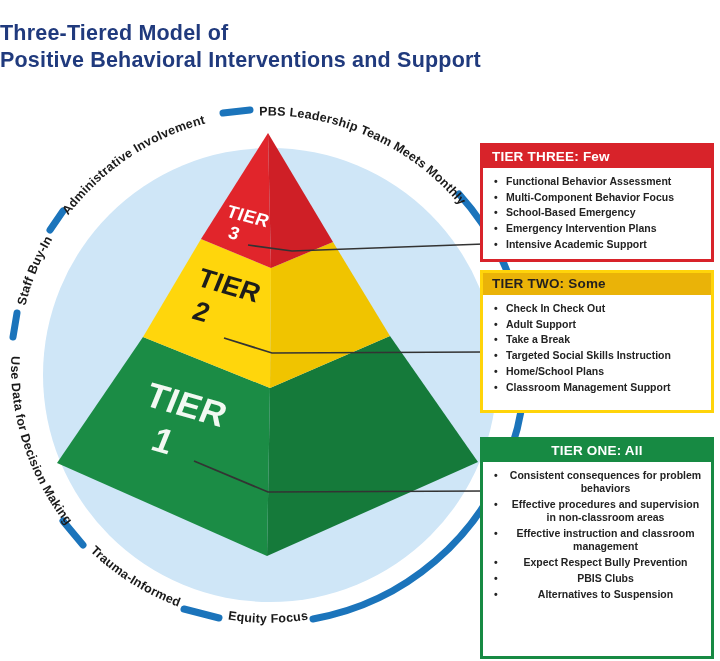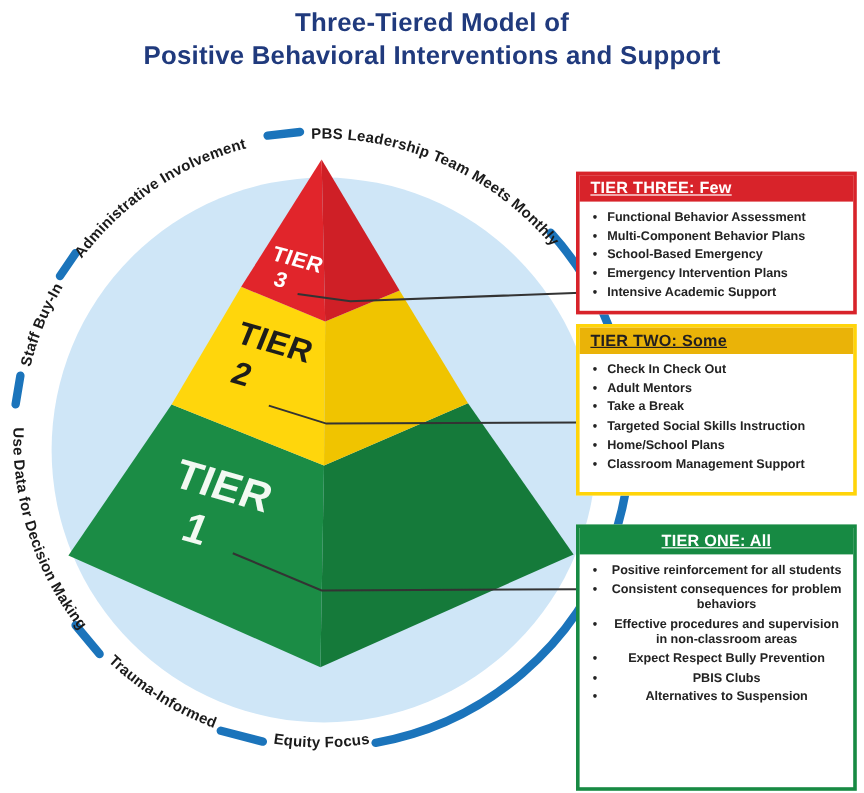--- a/index.html
+++ b/index.html
@@ -1,35 +1,35 @@
 <!DOCTYPE html>
 <html><head>
 <meta charset="utf-8">
 <style>
   html,body{margin:0;padding:0;background:#ffffff;}
   .stage{
     position:relative;width:720px;height:661px;overflow:hidden;
     font-family:"Liberation Sans",sans-serif;background:#ffffff;
   }
   .title{
-    position:absolute;top:6px;left:0;right:0;text-align:center;
+    position:absolute;top:20px;left:0;right:0;
     color:#203a7d;font-weight:bold;font-size:21.5px;line-height:27px;
     letter-spacing:.2px;
   }
   svg.diagram{position:absolute;left:0;top:0;z-index:1;}
   .ring-text{font-weight:bold;font-size:12.5px;fill:#1a1a1a;letter-spacing:.2px;}
   .tier-word{font-weight:bold;text-anchor:middle;letter-spacing:.5px;}
   .box{
     position:absolute;left:480px;width:234px;background:#ffffff;
     border-style:solid;border-width:3px;box-sizing:border-box;z-index:2;
   }
   .box-red{top:143px;min-height:107px;border-color:#d8232a;}
   .box-yellow{top:270px;min-height:143px;border-color:#ffd40a;}
   .box-green{top:437px;min-height:222px;border-color:#178a43;text-align:center;}
-  .box-hd{font-weight:bold;font-size:13.5px;padding:3px 9px 4px;letter-spacing:.2px;text-decoration:underline;}
+  .box-hd{font-weight:bold;font-size:13.5px;padding:3px 9px 4px;letter-spacing:.2px;}
   .box-red .box-hd{background:#d8232a;color:#ffffff;}
   .box-yellow .box-hd{background:#eab308;color:#221f1f;}
   .box-green .box-hd{background:#178a43;color:#ffffff;}
   ul.bullets{
     list-style:none;margin:0;padding:7px 6px 5px 6px;
     font-size:10.5px;font-weight:bold;color:#232323;line-height:1.27;
   }
   ul.bullets li{position:relative;padding-left:17px;margin-bottom:2.4px;}
   ul.bullets li::before{content:"\2022";position:absolute;left:5px;top:0;}
 </style>
@@ -94,44 +94,44 @@
     <g transform="translate(182,416) rotate(16) skewX(-6)" fill="#f2f9f2">
       <text class="tier-word" x="0" y="0" font-size="35">TIER</text>
       <text class="tier-word" x="-8" y="41" font-size="35">1</text>
     </g>
   </svg>
 
   <div class="box box-red">
     <div class="box-hd">TIER THREE: Few</div>
     <ul class="bullets">
         <li>Functional Behavior Assessment</li>
-        <li>Multi-Component Behavior Plans</li>
+        <li>Multi-Component Behavior Focus</li>
         <li>School-Based Emergency</li>
         <li>Emergency Intervention Plans</li>
         <li>Intensive Academic Support</li>
       </ul>
   </div>
 
   <div class="box box-yellow">
     <div class="box-hd">TIER TWO: Some</div>
     <ul class="bullets">
         <li>Check In Check Out</li>
-        <li>Adult Mentors</li>
+        <li>Adult Support</li>
         <li>Take a Break</li>
         <li>Targeted Social Skills Instruction</li>
         <li>Home/School Plans</li>
         <li>Classroom Management Support</li>
       </ul>
   </div>
 
   <div class="box box-green">
     <div class="box-hd">TIER ONE: All</div>
     <ul class="bullets">
-        <li>Positive reinforcement for all students</li>
         <li>Consistent consequences for problem behaviors</li>
         <li>Effective procedures and supervision in non-classroom areas</li>
+        <li>Effective instruction and classroom management</li>
         <li>Expect Respect Bully Prevention</li>
         <li>PBIS Clubs</li>
         <li>Alternatives to Suspension</li>
       </ul>
   </div>
 
 </div>
 
 </body></html>

